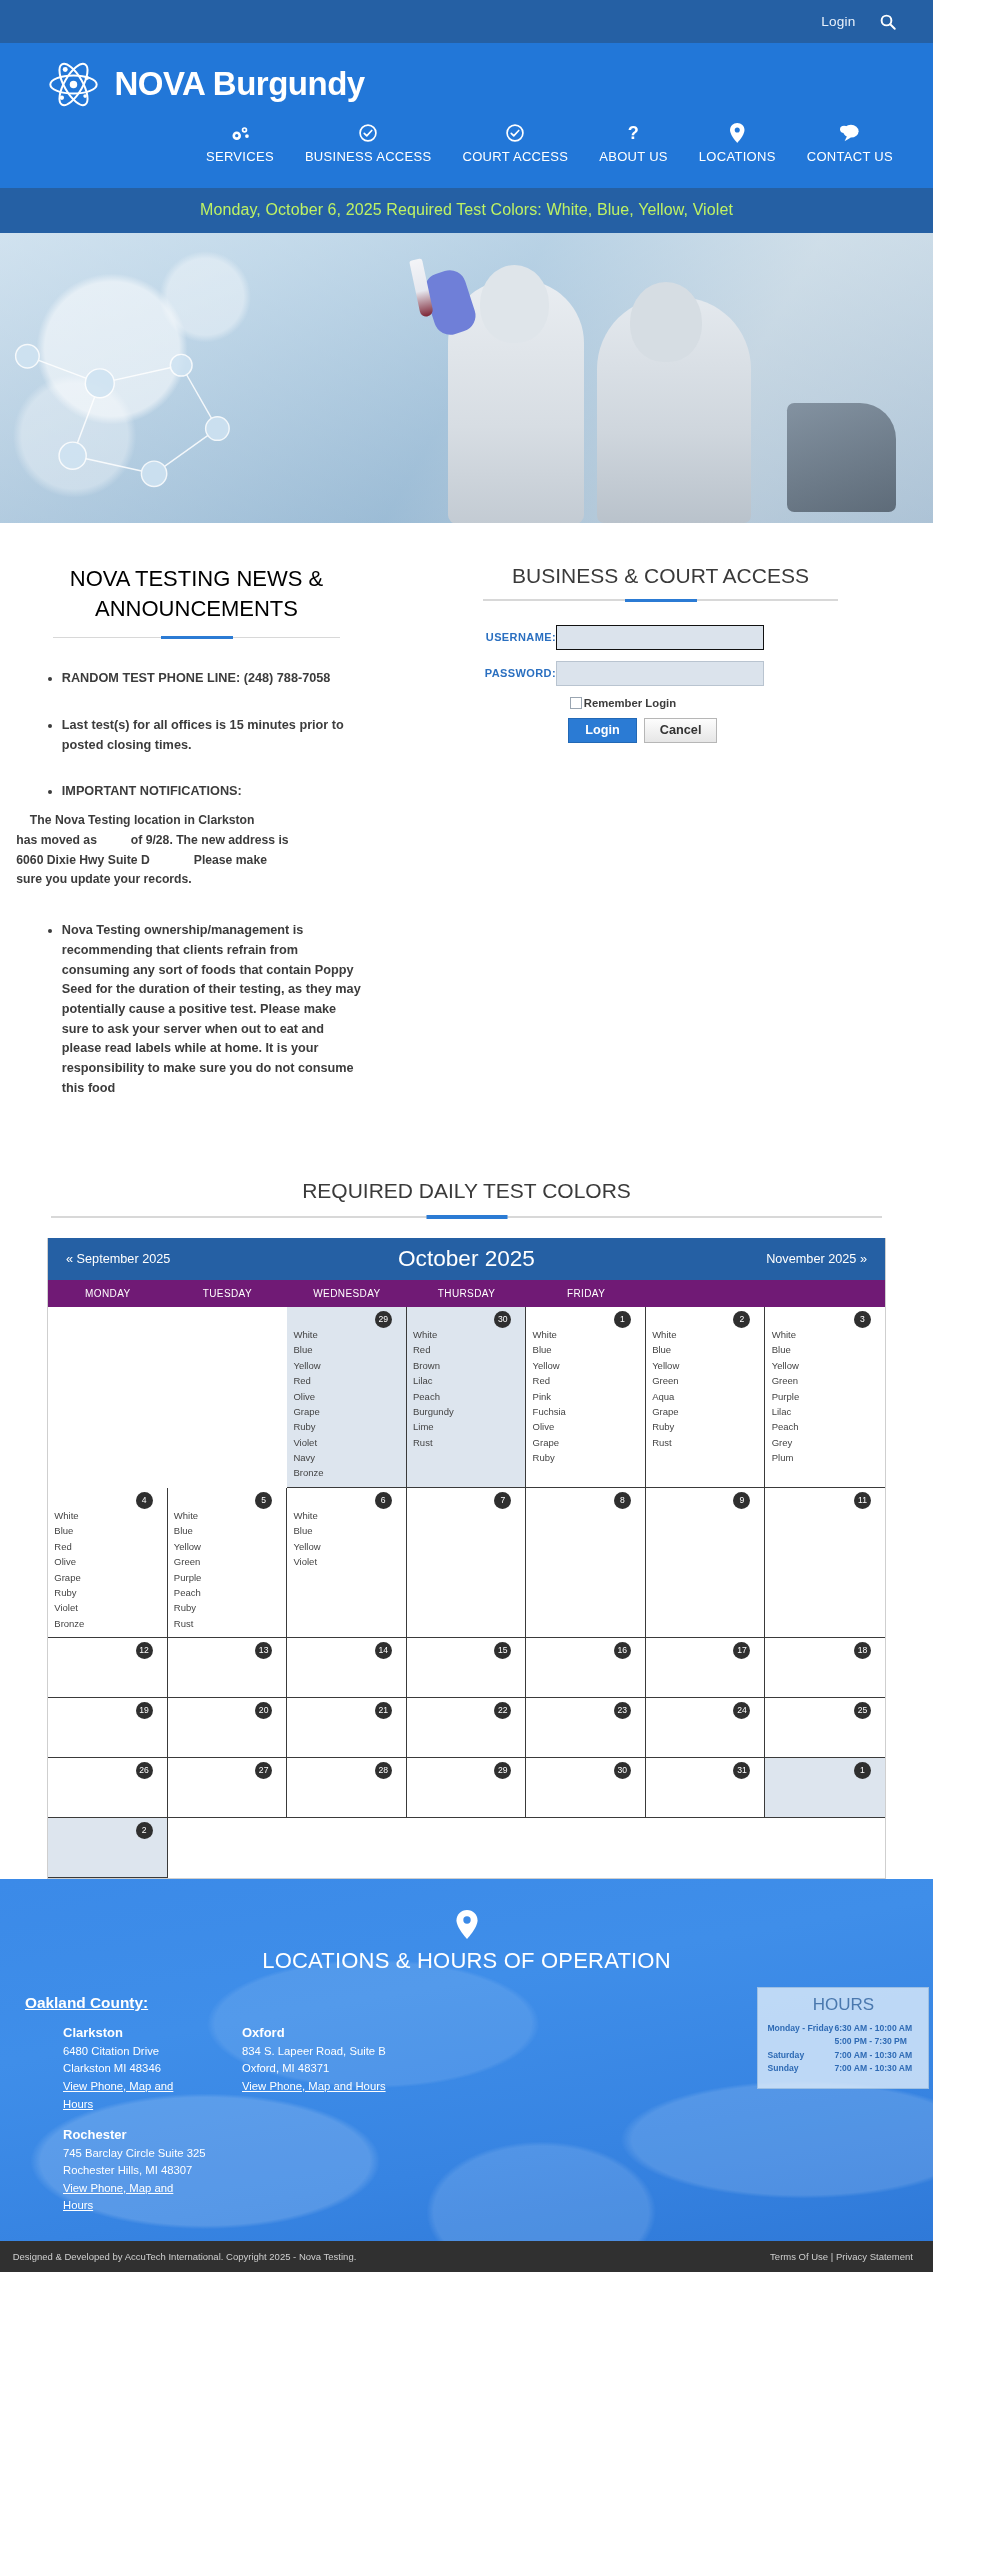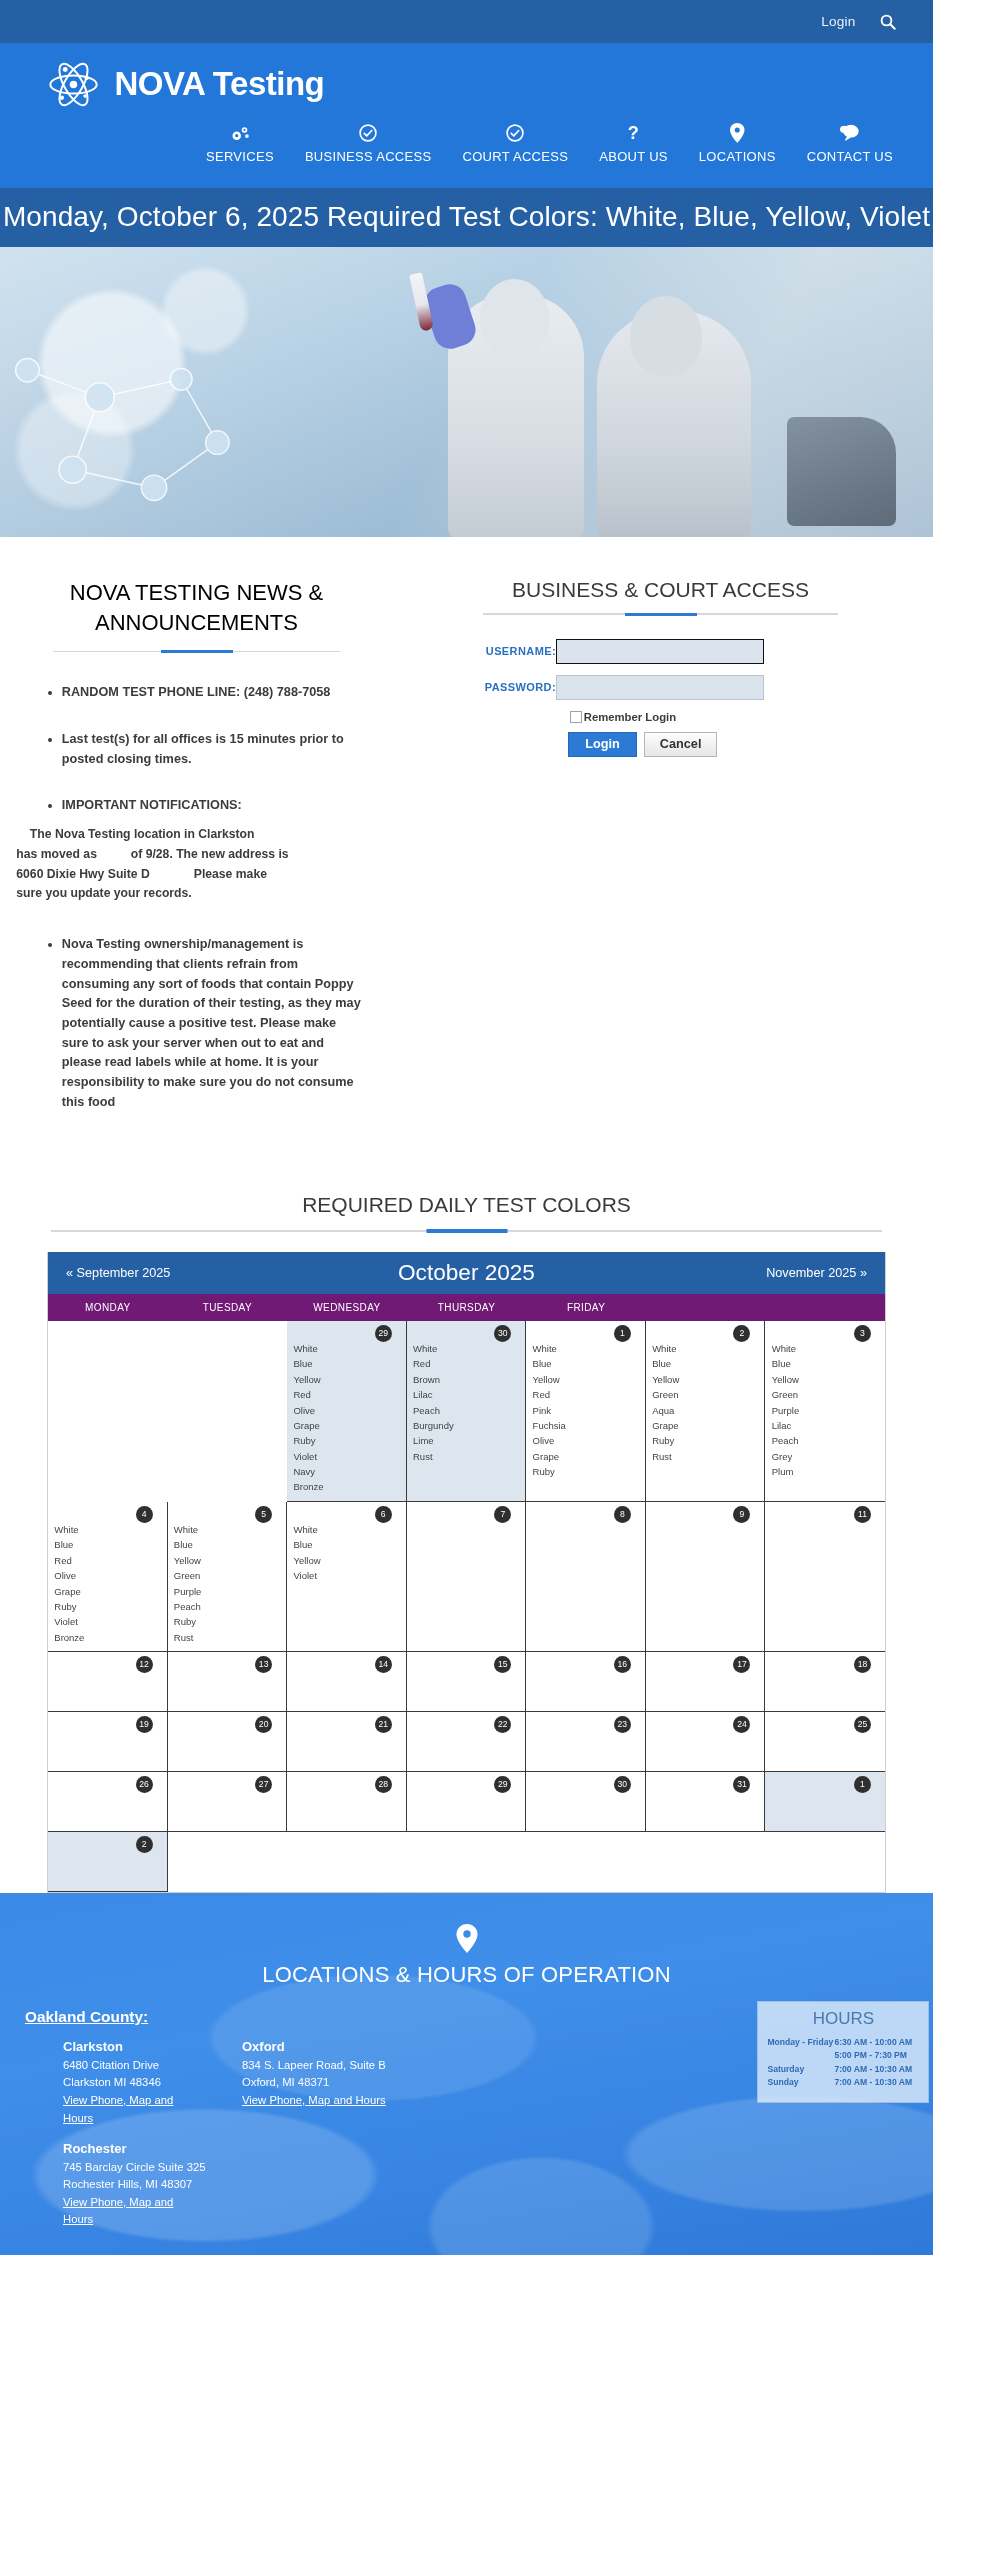--- a/index.html
+++ b/index.html
@@ -36,22 +36,22 @@
     display:flex; flex-direction:column; align-items:center; gap:6.3px;
     text-decoration:none; cursor:pointer;
   }
   .nav-item .ic{ height:20px; display:flex; align-items:flex-end; }
   .nav-item .lbl{
     color:#ffffff; font-size:13px; letter-spacing:0.3px;
   }
 
   
   .date-banner{
-    background:#2560a4; color:#ffffff; text-align:center;
-    font-size:28px; padding:12.7px 0 14.5px 0; letter-spacing:0.1px;
+    background:#2560a4; color:#bef264; text-align:center;
+    font-size:16px; padding:12.7px 0 14.5px 0; letter-spacing:0.1px;
   }
 
   
   .hero{
     height:290px; position:relative; overflow:hidden;
     background:linear-gradient(120deg,#cfe0ee 0%,#b8d2e6 25%,#9fc0da 50%,#cdd9e2 75%,#b9cbdb 100%);
   }
   .hero .lab{
     position:absolute; inset:0;
     background:
@@ -275,21 +275,21 @@
           <ellipse cx="32" cy="32" rx="28" ry="11"></ellipse>
           <ellipse cx="32" cy="32" rx="28" ry="11" transform="rotate(60 32 32)"></ellipse>
           <ellipse cx="32" cy="32" rx="28" ry="11" transform="rotate(120 32 32)"></ellipse>
           <circle cx="32" cy="32" r="4.5" fill="#ffffff" stroke="none"></circle>
           <circle cx="22" cy="14" r="3" fill="#ffffff" stroke="none"></circle>
           <circle cx="48" cy="24" r="2.6" fill="#ffffff" stroke="none"></circle>
           <circle cx="18" cy="48" r="2.6" fill="#ffffff" stroke="none"></circle>
           <circle cx="46" cy="46" r="2.2" fill="#ffffff" stroke="none"></circle>
         </svg>
       </span>
-      <span class="brand-name">NOVA Testing</span>
+      <span class="brand-name">NOVA Burgundy</span>
     </div>
 
     <div class="nav">
       <a class="nav-item">
         <span class="ic">
           <svg width="20" height="18" viewBox="0 0 24 22" fill="#fff">
             <circle cx="8" cy="13" r="5.2"></circle>
               <circle cx="8" cy="13" r="2" fill="#2277d8"></circle>
             <circle cx="17.5" cy="6" r="3.4"></circle>
               <circle cx="17.5" cy="6" r="1.3" fill="#2277d8"></circle>
@@ -666,15 +666,23 @@
           <span class="t">7:00 AM - 10:30 AM</span>
         </div>
         <div class="hrow">
           <span class="d">Sunday</span>
           <span class="t">7:00 AM - 10:30 AM</span>
         </div>
       </div>
     </div>
   </div>
 
+  <div class="bottom">
+    <span>Designed &amp; Developed by AccuTech International. Copyright 2025 - Nova Testing.</span>
+    <span>
+      <a>Terms Of Use</a>
+      <span>|</span>
+      <a>Privacy Statement</a>
+    </span>
+  </div>
 
 </div>
 
 
 </body></html>

